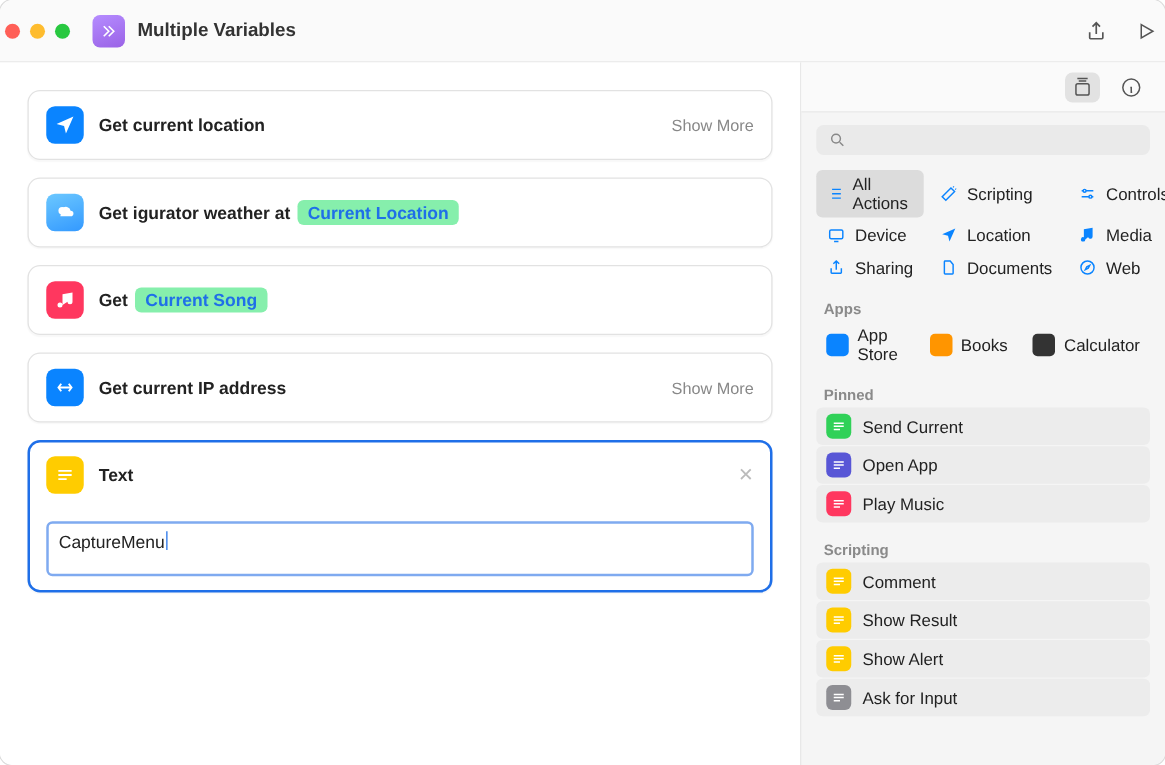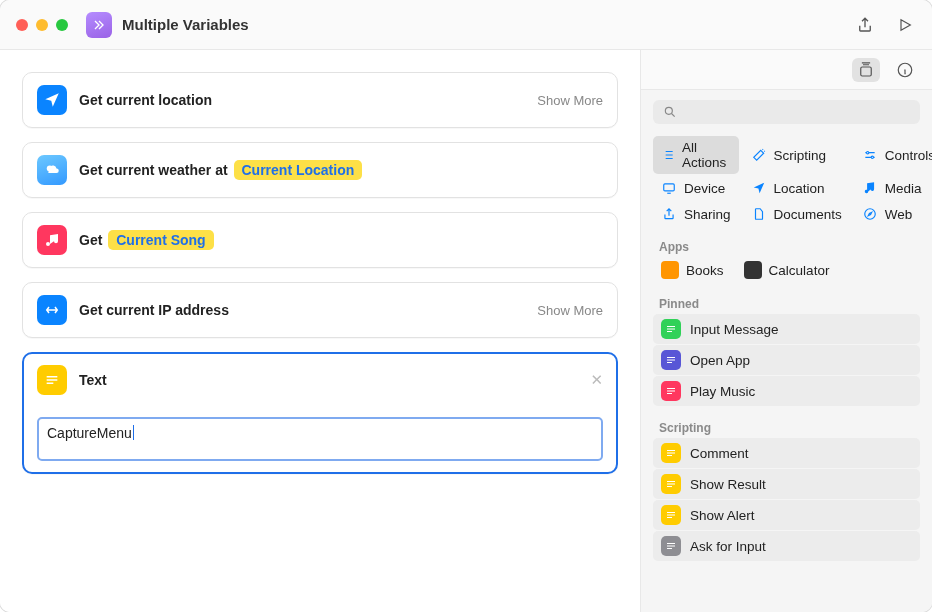--- a/index.html
+++ b/index.html
@@ -1,31 +1,31 @@
 <!DOCTYPE html>
 <html><head>
 <meta charset="utf-8">
 <style>
 * { box-sizing: border-box; margin: 0; padding: 0; font-family: -apple-system, "SF Pro Text", "Helvetica Neue", Arial, sans-serif; }
 body { background: #fff; width: 932px; height: 612px; overflow: hidden; border-radius: 10px; box-shadow: 0 0 0 1px #ddd; }
-.titlebar { height: 50px; display: flex; align-items: center; padding: 0 16px; border-bottom: 1px solid #e8e8e8; background: #fafafa; }
+.titlebar { height: 50px; display: flex; align-items: center; padding: 0 4px; border-bottom: 1px solid #e8e8e8; background: #fafafa; }
 .traffic { display: flex; gap: 8px; margin-right: 18px; }
 .tl { width: 12px; height: 12px; border-radius: 50%; }
 .tl.r { background: #ff5f57; } .tl.y { background: #febc2e; } .tl.g { background: #28c840; }
 .app-icon { width: 26px; height: 26px; border-radius: 6px; background: linear-gradient(160deg,#b58cff,#9a62e6); margin-right: 10px; display: flex; align-items: center; justify-content: center; color: #fff; font-size: 14px; }
 .title { font-size: 15px; font-weight: 600; color: #333; flex: 1; }
 .toolbar-right { display: flex; gap: 18px; color: #666; }
 .tbtn { width: 22px; height: 22px; display: flex; align-items: center; justify-content: center; cursor: pointer; }
 .main { display: flex; height: calc(100% - 50px); }
 .editor { flex: 1; padding: 22px; overflow-y: auto; background: #fff; }
 .action { background: #fff; border: 1px solid #e2e2e2; border-radius: 10px; padding: 12px 14px; margin-bottom: 14px; display: flex; align-items: center; gap: 12px; box-shadow: 0 1px 1px rgba(0,0,0,0.03); }
 .action.selected { border: 2px solid #1f6fe8; padding: 11px 13px; }
 .act-icon { width: 30px; height: 30px; border-radius: 7px; display: flex; align-items: center; justify-content: center; flex-shrink: 0; color: #fff; }
 .act-title { font-size: 14px; font-weight: 600; color: #222; }
-.token { background: #fde047; color: #1f6fe8; font-weight: 600; padding: 2px 8px; border-radius: 5px; margin-left: 2px; font-size: 14px; margin-top: 12px; }
+.token { background: #86efac; color: #1f6fe8; font-weight: 600; padding: 2px 8px; border-radius: 5px; margin-left: 2px; font-size: 14px; margin-top: 12px; }
 .show-more { margin-left: auto; font-size: 13px; color: #888; }
 .text-action { flex-direction: column; align-items: stretch; }
 .text-header { display: flex; align-items: center; gap: 12px; }
 .close-x { margin-left: auto; color: #bbb; font-size: 15px; cursor: pointer; }
 .text-field { margin-top: 10px; border: 2px solid #7faaf0; border-radius: 5px; padding: 6px 8px; min-height: 44px; font-size: 14px; color: #222; position: relative; }
 .caret::after { content:""; display:inline-block; width:1px; height:15px; background:#1f6fe8; vertical-align:-2px; margin-left:1px; animation:blink 1.1s step-end infinite;}
 @keyframes blink { 50% { opacity:0; } }
 
 .sidebar { width: 292px; border-left: 1px solid #e8e8e8; background: #f5f5f5; display: flex; flex-direction: column; }
 .side-top { height: 40px; display: flex; align-items: center; justify-content: flex-end; gap: 14px; padding: 0 16px; border-bottom: 1px solid #e8e8e8; background: #fafafa; }
@@ -85,21 +85,21 @@
     </div>
 
     <div class="action">
       <div class="act-icon" style="background:linear-gradient(160deg,#6cc8ff,#3399ff)">
         <svg width="18" height="18" viewBox="0 0 24 24" fill="#fff">
             <circle cx="9" cy="10" r="4"></circle>
             <path d="M7 16h11a3 3 0 000-6 5 5 0 00-9-2"></path>
           </svg>
       </div>
       <span class="act-title">
-        <span>Get current weather at</span>
+        <span>Get igurator weather at</span>
         <span class="token">Current Location</span>
       </span>
     </div>
 
     <div class="action">
       <div class="act-icon" style="background:#ff375f">
         <svg width="16" height="16" viewBox="0 0 24 24" fill="#fff">
             <path d="M9 18a3 3 0 11-6 0 3 3 0 016 0zM9 18V5l12-2v11a3 3 0 11-6 0"></path>
           </svg>
       </div>
@@ -235,37 +235,41 @@
             </svg>
           </span>
           <span>Web</span>
         </div>
       </div>
 
     <div id="sections">
         <div class="section-h">Apps</div>
         <div class="cat-grid" style="padding-top: 0px;">
           <div class="cat">
+            <span class="row-icon" style="background:#0a84ff;width:18px;height:18px;border-radius:4px"></span>
+            <span>App Store</span>
+          </div>
+          <div class="cat">
             <span class="row-icon" style="background:#ff9500;width:18px;height:18px;border-radius:4px"></span>
             <span>Books</span>
           </div>
           <div class="cat">
             <span class="row-icon" style="background:#333;width:18px;height:18px;border-radius:4px"></span>
             <span>Calculator</span>
           </div>
         </div>
         <div class="section-h">Pinned</div>
         <div class="row-list">
           <div class="row">
             <span class="row-icon" style="background:#30d158">
               <svg width="12" height="12" viewBox="0 0 24 24" fill="none" stroke="#fff" stroke-width="2.4">
                 <path d="M4 7h16M4 12h16M4 17h10"></path>
               </svg>
             </span>
-            <span>Input Message</span>
+            <span>Send Current</span>
           </div>
           <div class="row">
             <span class="row-icon" style="background:#5856d6">
               <svg width="12" height="12" viewBox="0 0 24 24" fill="none" stroke="#fff" stroke-width="2.4">
                 <path d="M4 7h16M4 12h16M4 17h10"></path>
               </svg>
             </span>
             <span>Open App</span>
           </div>
           <div class="row">

